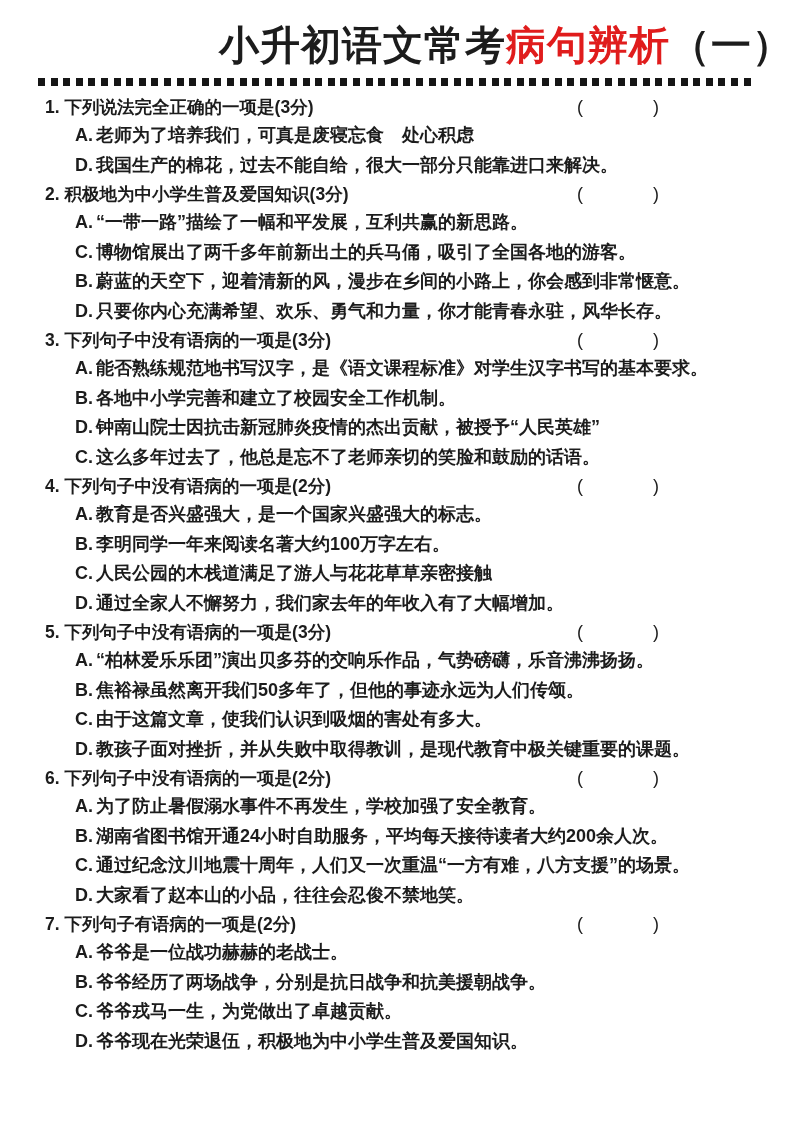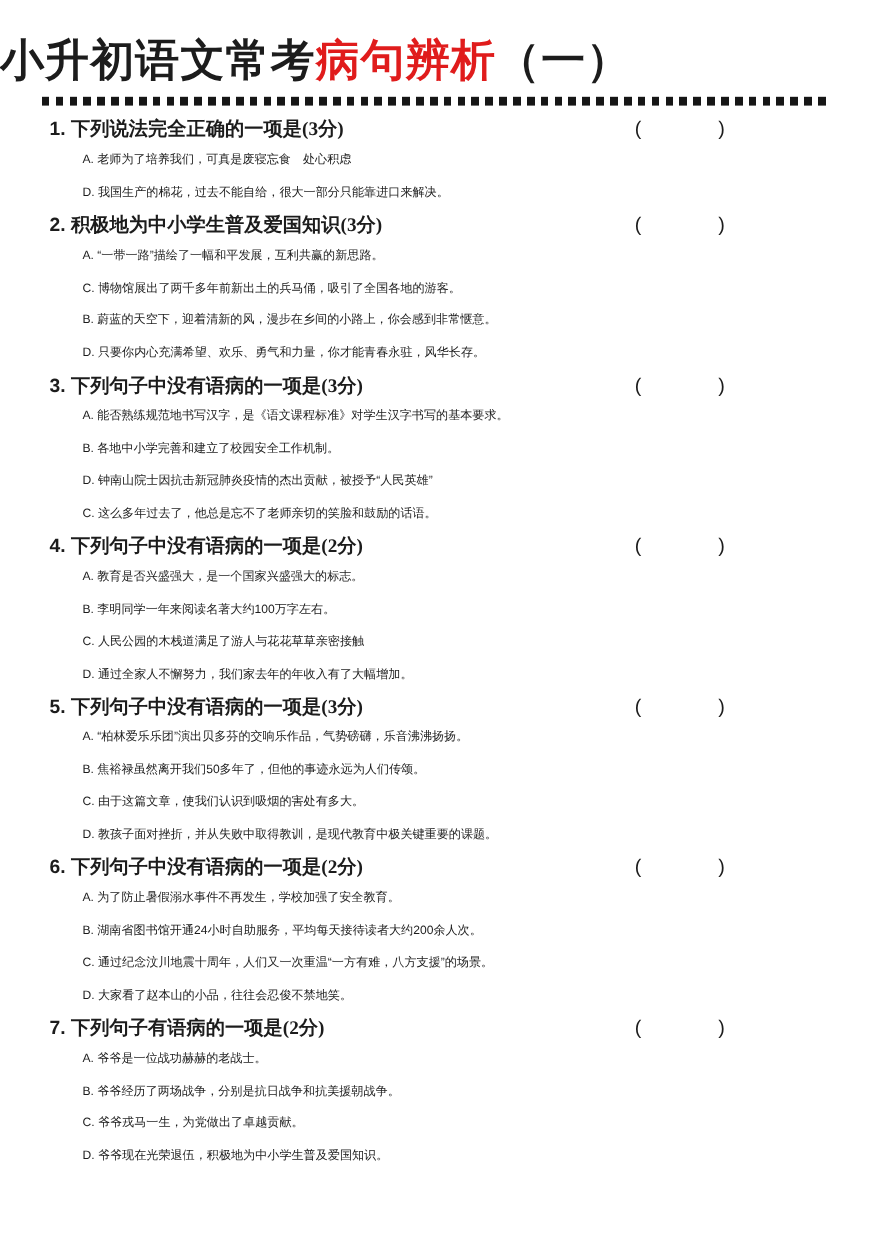--- a/index.html
+++ b/index.html
@@ -7,22 +7,22 @@
     position: relative;
     width: 793px;
     height: 1122px;
     background: #ffffff;
     overflow: hidden;
     font-family: "Liberation Sans", sans-serif;
     color: #1c1c1c;
     box-sizing: border-box;
   }
   .title {
-    padding-top: 32px;
-    text-align: left;
+    padding-top: 22px;
+    text-align: right;
     font-size: 40px;
     font-weight: 700;
     letter-spacing: 1px;
     line-height: 46px;
     white-space: nowrap;
   }
   .title .seg { display: inline; }
   .divider {
     margin: 10px 38px 0 38px;
     height: 8px;
@@ -32,35 +32,35 @@
   .question { margin: 0 0 1px 0; }
   .qheader {
     display: flex;
     align-items: baseline;
     font-size: 17.5px;
     font-weight: 600;
     line-height: 27px;
     white-space: nowrap;
   }
   .qnum { margin-right: 5px; }
-  .qstem { flex: 0 1 auto; font-family: Liberation Serif, serif; }
+  .qstem { flex: 0 1 auto; }
   .blank {
     display: inline-flex;
     justify-content: space-between;
     width: 82px;
     margin-left: auto;
     margin-right: 94px;
     font-weight: 500;
     font-size: 18px;
     flex-shrink: 0;
   }
   .option {
     padding-left: 30px;
-    font-size: 11px;
-    font-weight: 400;
+    font-size: 18px;
+    font-weight: 700;
     line-height: 29.5px;
     white-space: nowrap;
   }
   .olabel { margin-right: 3px; }
 </style>
 </head>
 <body>
 
 <div class="page">
 

